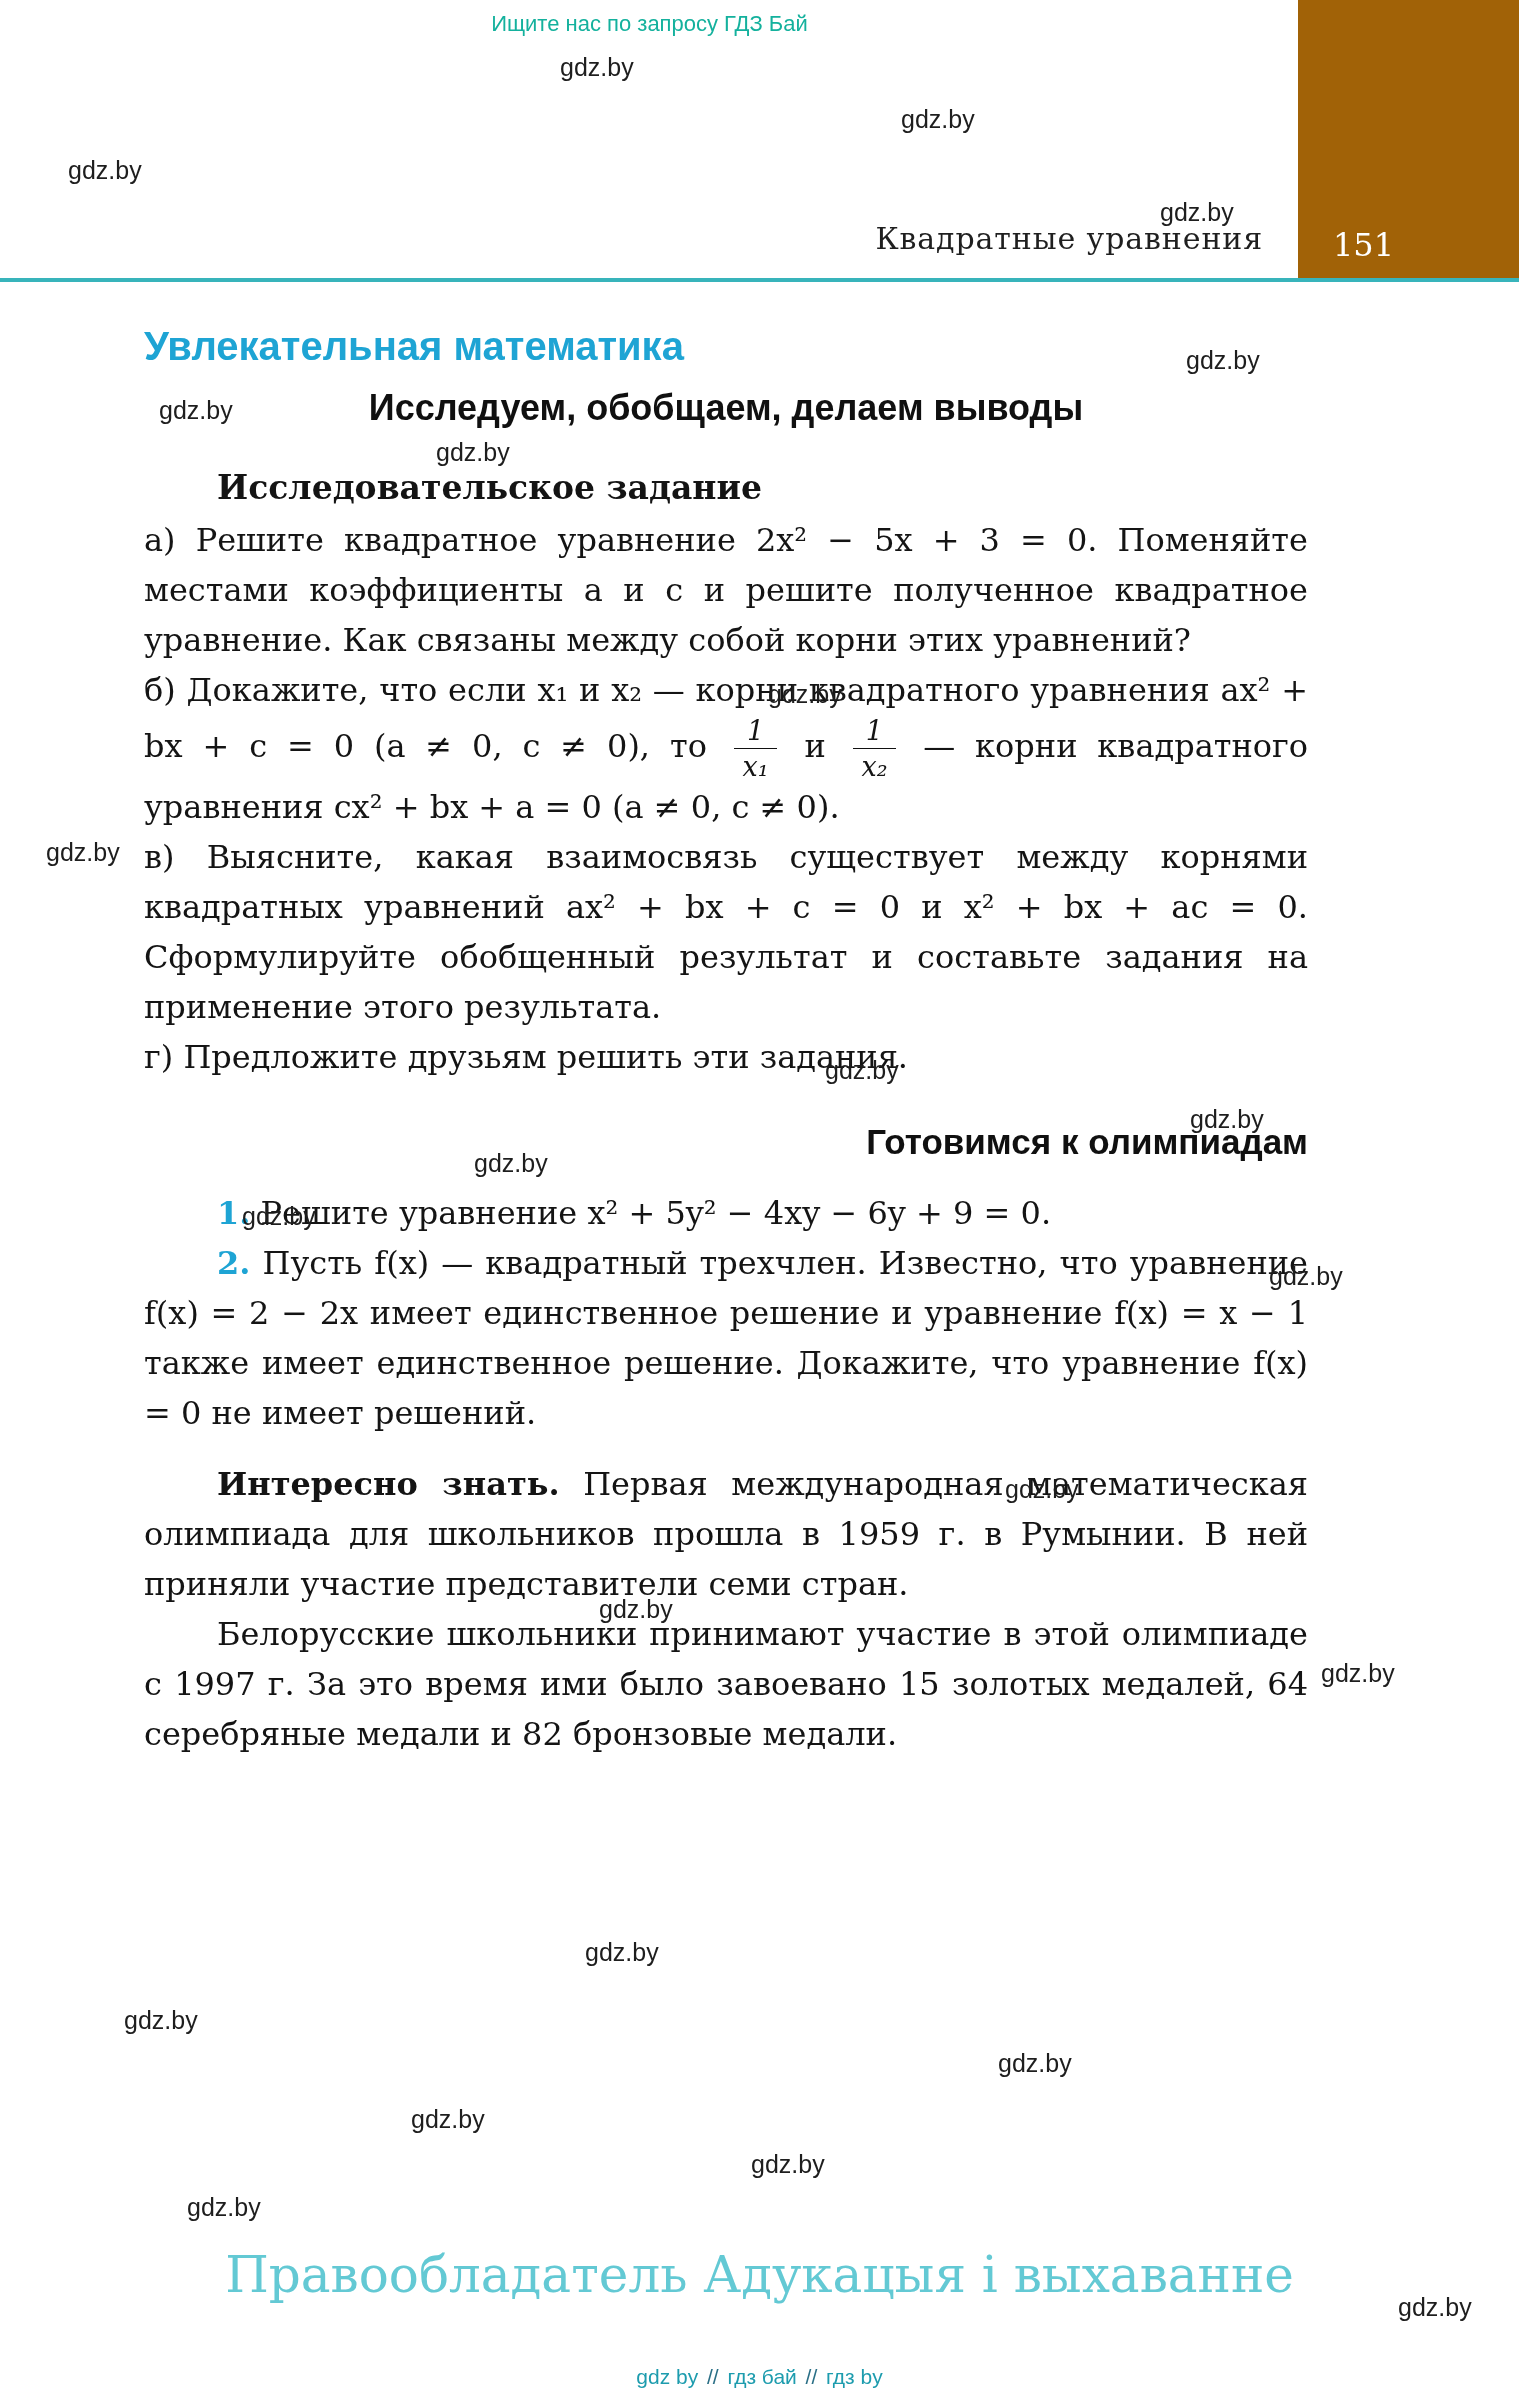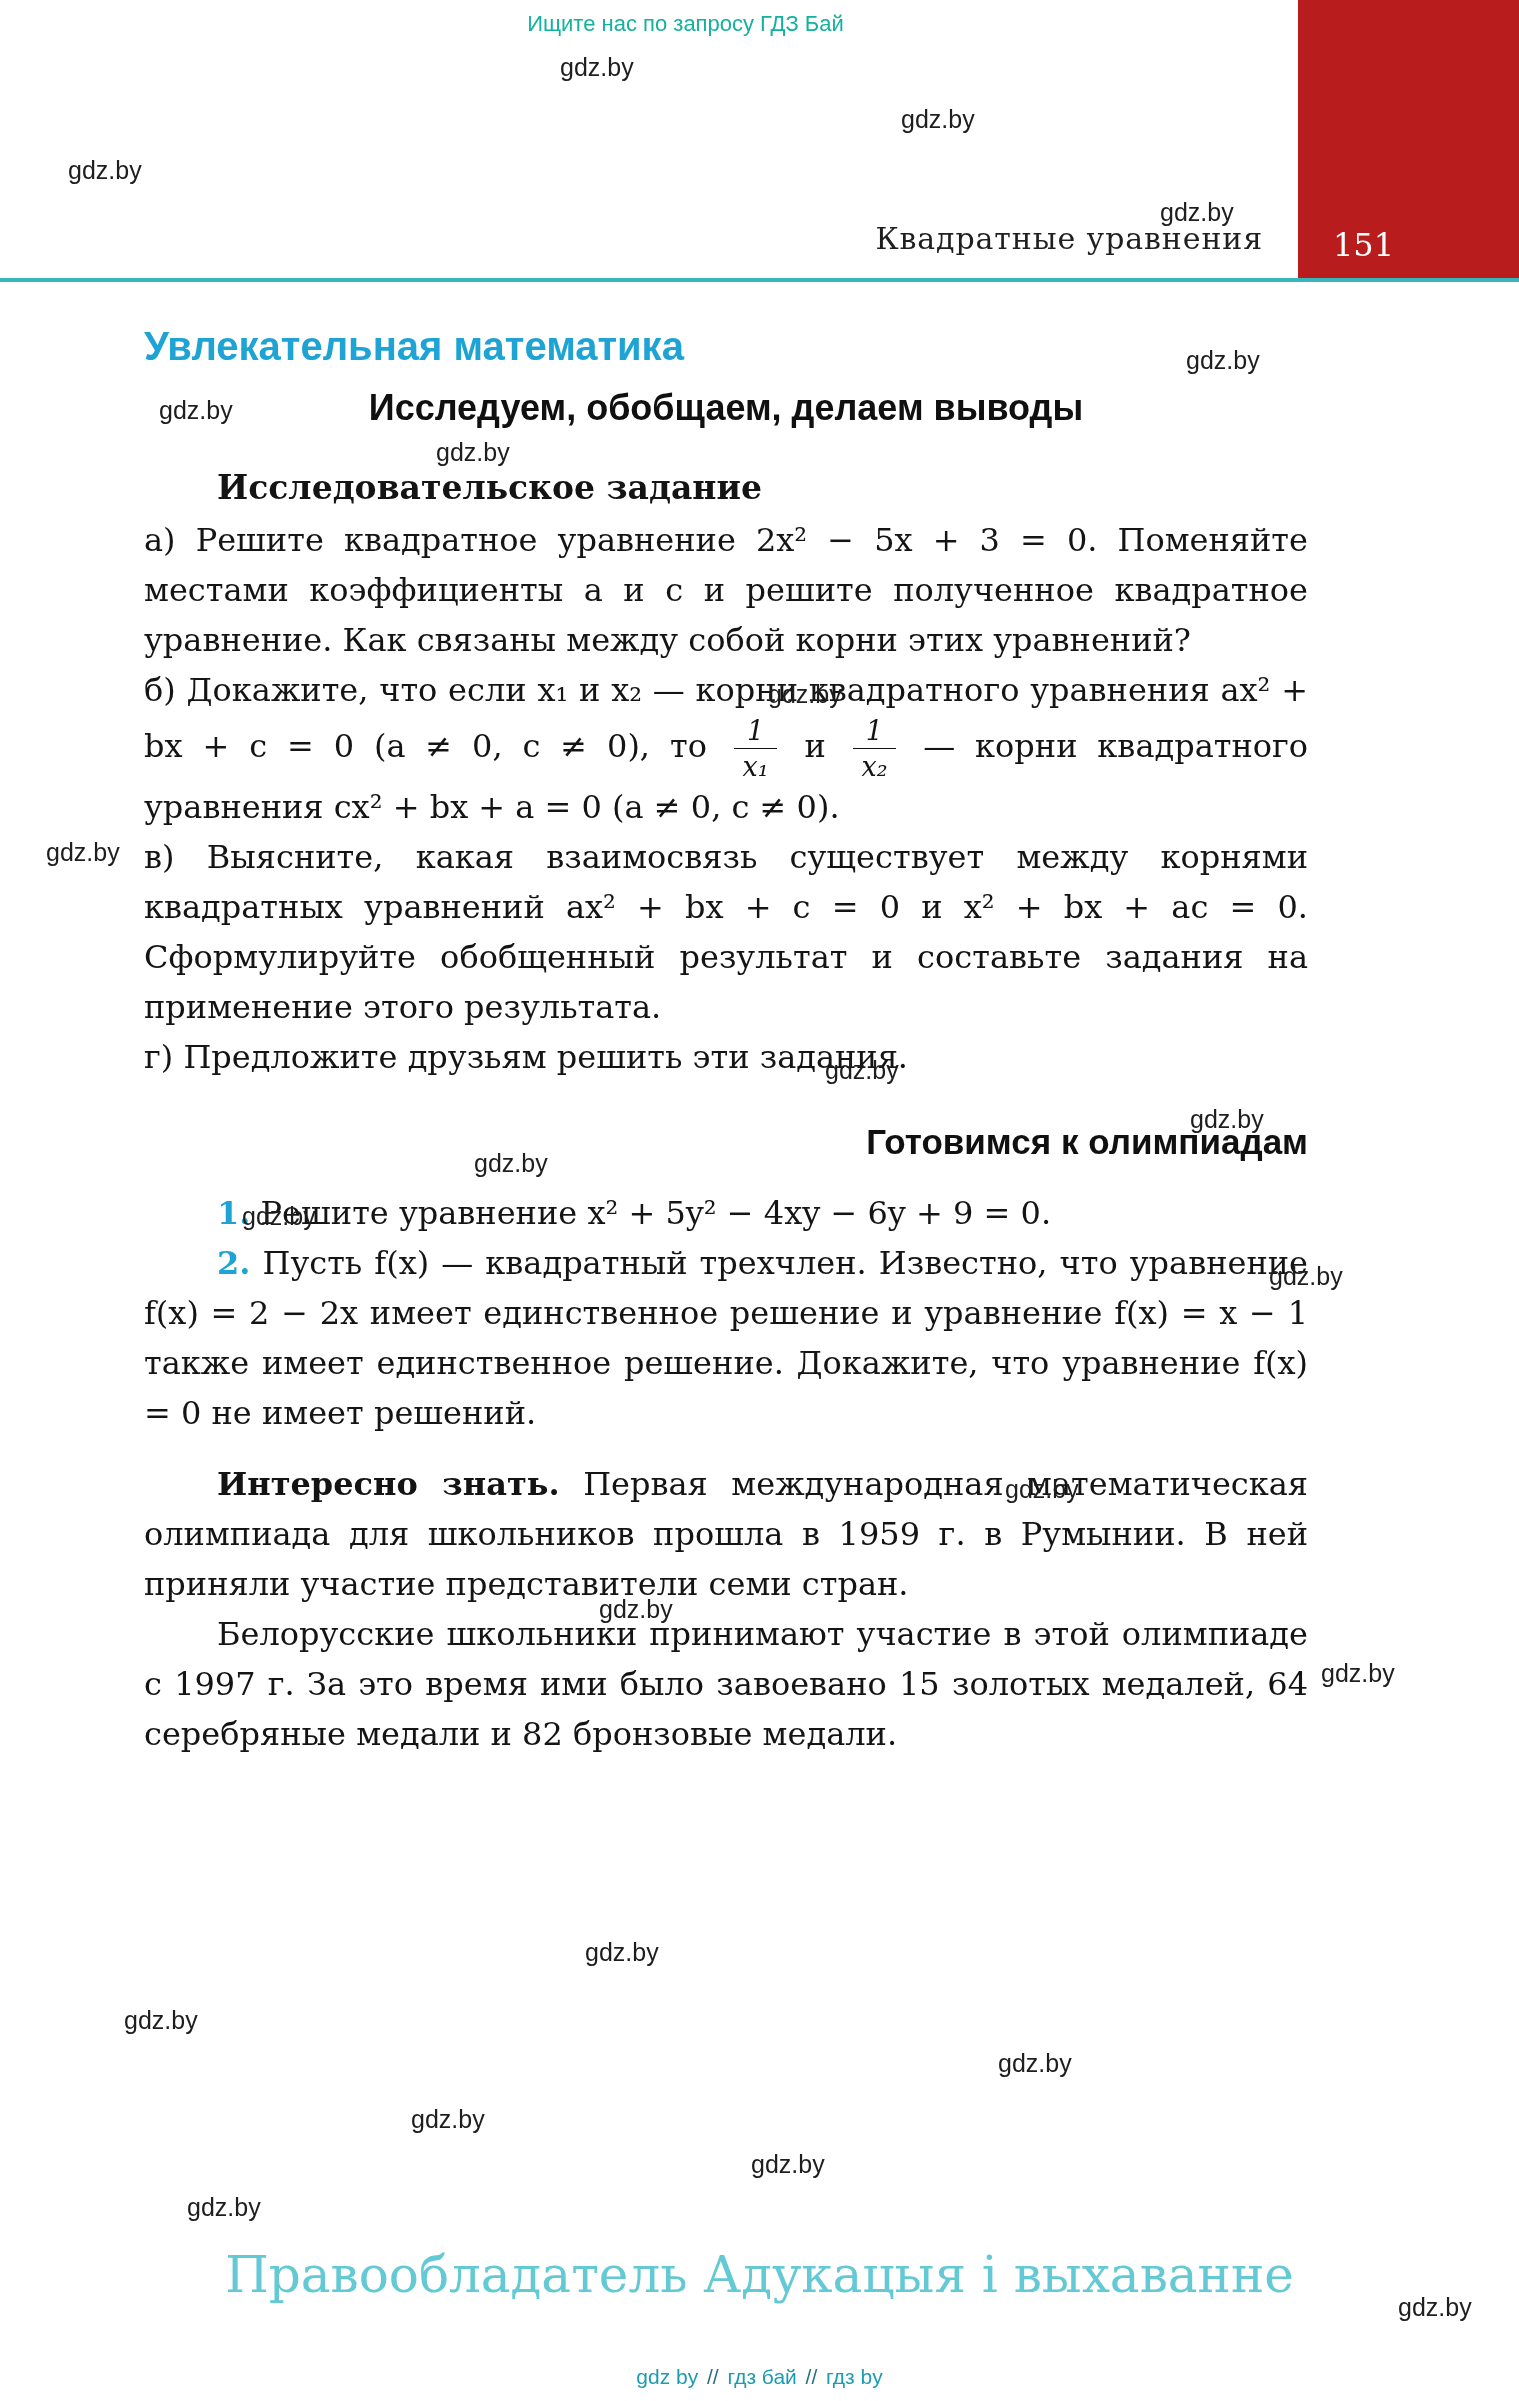--- a/index.html
+++ b/index.html
@@ -3,29 +3,29 @@
 <meta charset="utf-8">
 <style>
   html,body { margin:0; padding:0; background:#888; }
   .page {
     position:relative; width:1519px; height:2401px; background:#ffffff;
     font-family:"DejaVu Serif","Liberation Serif",serif; color:#141414;
     overflow:hidden; margin:0 auto;
   }
   .top-hint {
     position:absolute; top:10.5px; left:0; width:1299px; text-align:center;
-    font-family:"Liberation Sans",sans-serif; font-size:22px; color:#14b19d;margin-left:36px;
+    font-family:"Liberation Sans",sans-serif; font-size:22px; color:#14b19d;
   }
   .watermark {
     position:absolute; font-family:"Liberation Sans",sans-serif;
     font-size:25px; color:#1e1e1e; z-index:5; white-space:nowrap;
   }
   .corner-box {
     position:absolute; top:0; right:0; width:221px; height:278px;
-    background:#b91c1c; display:flex; align-items:flex-end;
+    background:#a16207; display:flex; align-items:flex-end;
   }
   .corner-box .pnum {
     color:#ffffff; font-size:32px; padding:0 0 14px 35px;
     font-family:"DejaVu Serif",serif;
   }
   .chapter {
     position:absolute; top:221px; right:256px; font-size:30px;
     letter-spacing:0.9px; color:#1f1f1f;
   }
   .rule {

